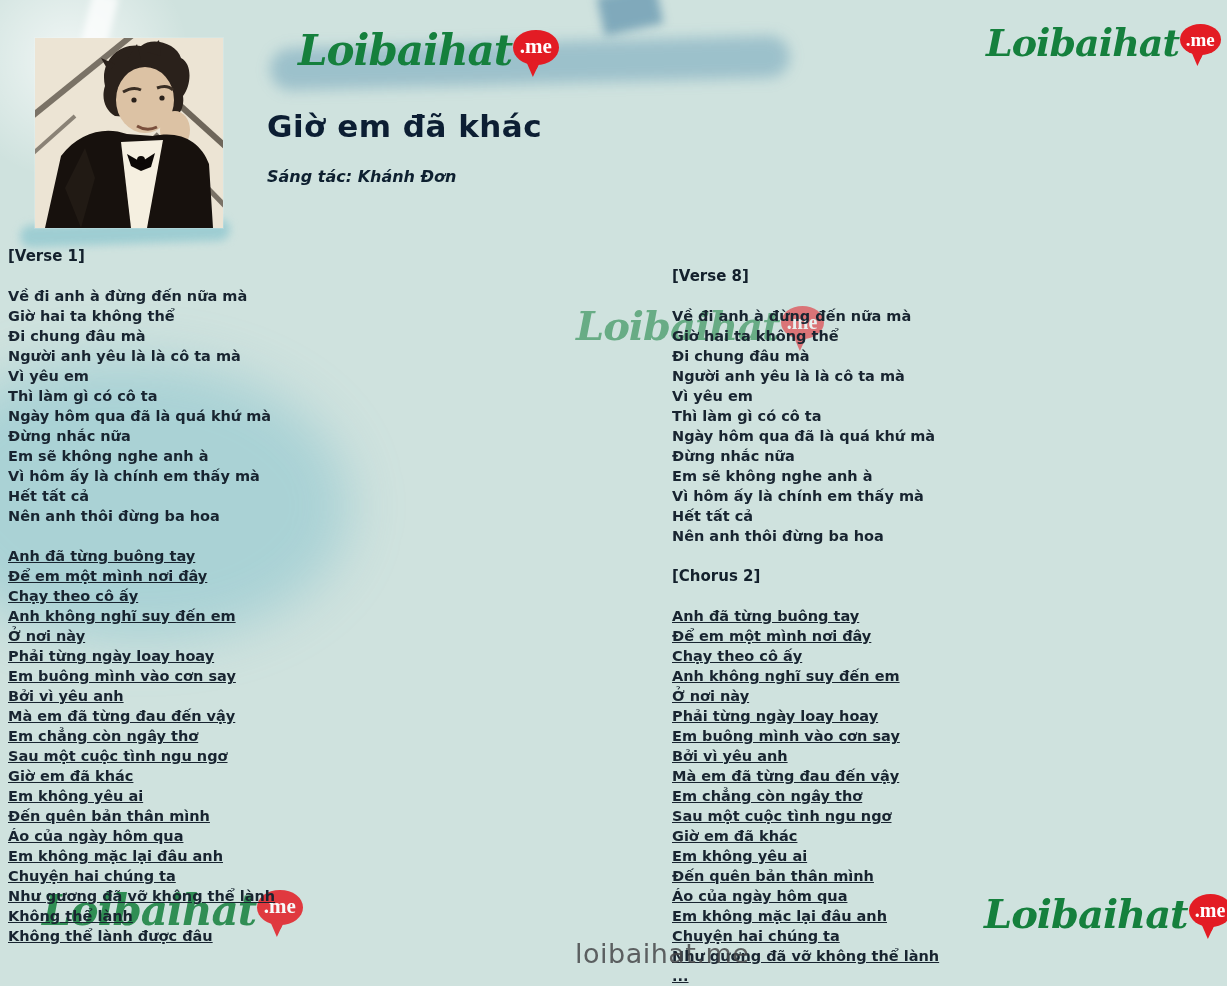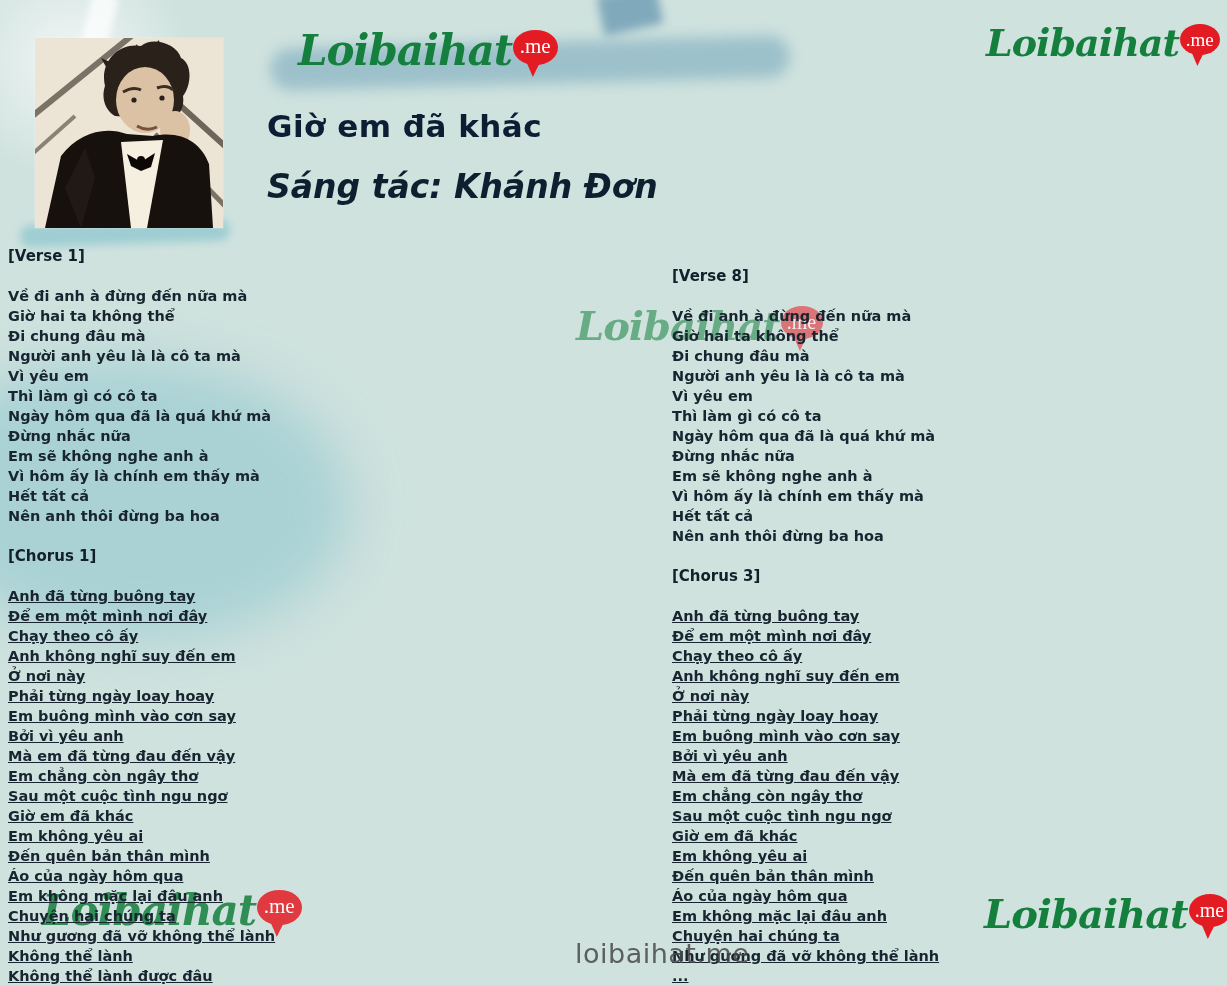--- a/index.html
+++ b/index.html
@@ -28,42 +28,42 @@
   .photo svg{display:block;width:100%;height:100%;}
 
   
   .logo{position:absolute;white-space:nowrap;z-index:3;}
   .logo .script{
     font-family:"DejaVu Serif","Liberation Serif",serif;
     font-style:italic;font-weight:bold;color:#15803d;letter-spacing:-1px;
   }
   .logo .bubble{
     display:inline-block;position:relative;background:#e31c24;color:#fff;
-    font-family:"Liberation Serif","DejaVu Serif",serif;font-weight:normal;font-style:normal;
+    font-family:"Liberation Serif","DejaVu Serif",serif;font-weight:bold;font-style:normal;
     font-size:.5em;line-height:1;border-radius:50%;
     padding:.30em .34em .36em .30em;margin-left:.06em;top:-.55em;text-align:right;
   }
   .logo .bubble::after{
     content:"";position:absolute;left:.34em;bottom:-.52em;width:0;height:0;
     border:.40em solid transparent;border-top-color:#e31c24;border-right-color:#e31c24;
     transform:skewX(-18deg) rotate(8deg);
   }
   .logo-top-center{left:298px;top:26px;font-size:42px;}
   .logo-top-right{left:986px;top:20px;font-size:38px;}
   .logo-watermark-center{left:576px;top:302px;font-size:40px;opacity:.55;z-index:1;}
   .logo-watermark-bottom-left{left:42px;top:886px;font-size:42px;opacity:.85;z-index:1;}
   .logo-bottom-right{left:984px;top:890px;font-size:40px;}
 
   .page-title{
     position:absolute;left:267px;top:108px;z-index:3;
     font-size:31px;font-weight:bold;color:#0c1e33;letter-spacing:.5px;
   }
   .composer{
     position:absolute;left:267px;top:167px;z-index:3;
-    font-size:33px;font-weight:bold;font-style:italic;color:#0e2030;
+    font-size:16px;font-weight:bold;font-style:italic;color:#0e2030;
   }
 
   .col{position:absolute;z-index:2;color:#182430;font-weight:bold;font-size:14.5px;line-height:20px;}
   .col-left{left:8px;top:246px;width:440px;}
   .col-right{left:672px;top:266px;width:440px;}
   .section-label{font-size:15px;line-height:20px;margin:0 0 20px 0;color:#13202c;}
   .lines{margin:0 0 20px 0;}
   .lines:last-child{margin-bottom:0;text-decoration:underline;}
   .lyric-line{margin:0;}
 
@@ -133,21 +133,20 @@
       <div class="lyric-line">Người anh yêu là là cô ta mà</div>
       <div class="lyric-line">Vì yêu em</div>
       <div class="lyric-line">Thì làm gì có cô ta</div>
       <div class="lyric-line">Ngày hôm qua đã là quá khứ mà</div>
       <div class="lyric-line">Đừng nhắc nữa</div>
       <div class="lyric-line">Em sẽ không nghe anh à</div>
       <div class="lyric-line">Vì hôm ấy là chính em thấy mà</div>
       <div class="lyric-line">Hết tất cả</div>
       <div class="lyric-line">Nên anh thôi đừng ba hoa</div>
     </div>
-    <div class="section-label">[Chorus 1]</div>
     <div class="lines">
       <div class="lyric-line">Anh đã từng buông tay</div>
       <div class="lyric-line">Để em một mình nơi đây</div>
       <div class="lyric-line">Chạy theo cô ấy</div>
       <div class="lyric-line">Anh không nghĩ suy đến em</div>
       <div class="lyric-line">Ở nơi này</div>
       <div class="lyric-line">Phải từng ngày loay hoay</div>
       <div class="lyric-line">Em buông mình vào cơn say</div>
       <div class="lyric-line">Bởi vì yêu anh</div>
       <div class="lyric-line">Mà em đã từng đau đến vậy</div>
@@ -173,21 +172,21 @@
       <div class="lyric-line">Người anh yêu là là cô ta mà</div>
       <div class="lyric-line">Vì yêu em</div>
       <div class="lyric-line">Thì làm gì có cô ta</div>
       <div class="lyric-line">Ngày hôm qua đã là quá khứ mà</div>
       <div class="lyric-line">Đừng nhắc nữa</div>
       <div class="lyric-line">Em sẽ không nghe anh à</div>
       <div class="lyric-line">Vì hôm ấy là chính em thấy mà</div>
       <div class="lyric-line">Hết tất cả</div>
       <div class="lyric-line">Nên anh thôi đừng ba hoa</div>
     </div>
-    <div class="section-label">[Chorus 3]</div>
+    <div class="section-label">[Chorus 2]</div>
     <div class="lines">
       <div class="lyric-line">Anh đã từng buông tay</div>
       <div class="lyric-line">Để em một mình nơi đây</div>
       <div class="lyric-line">Chạy theo cô ấy</div>
       <div class="lyric-line">Anh không nghĩ suy đến em</div>
       <div class="lyric-line">Ở nơi này</div>
       <div class="lyric-line">Phải từng ngày loay hoay</div>
       <div class="lyric-line">Em buông mình vào cơn say</div>
       <div class="lyric-line">Bởi vì yêu anh</div>
       <div class="lyric-line">Mà em đã từng đau đến vậy</div>

